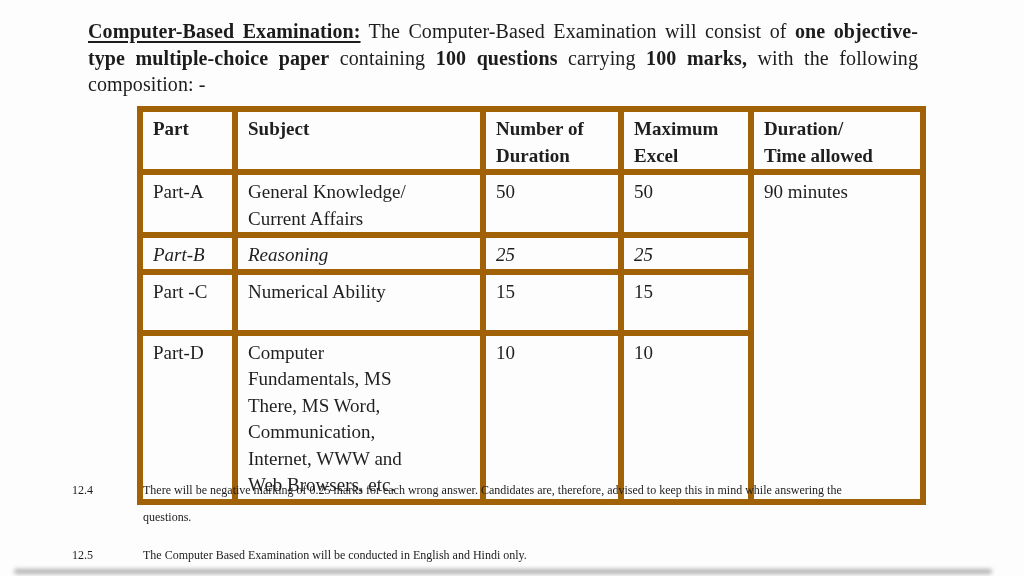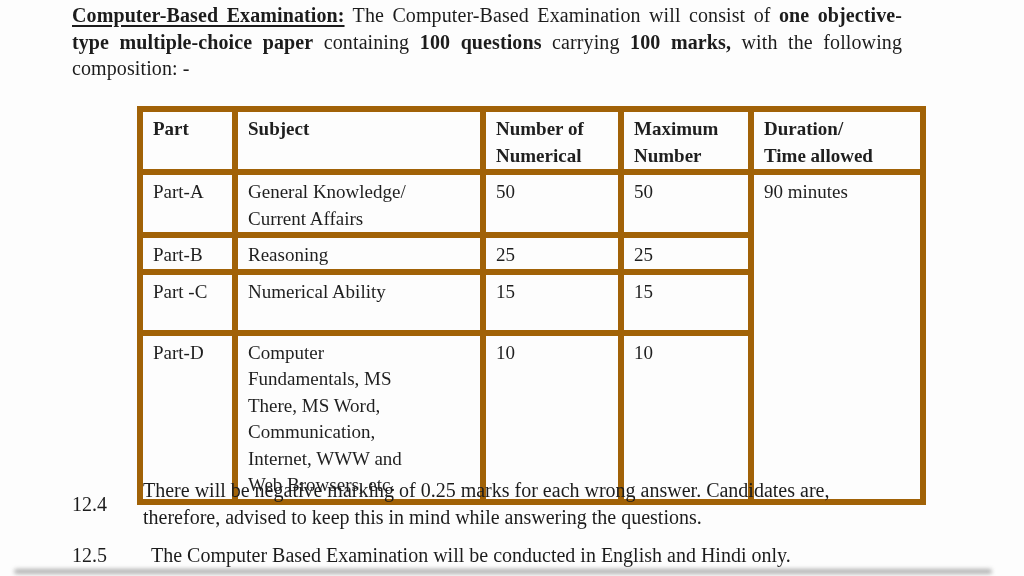--- a/index.html
+++ b/index.html
@@ -10,21 +10,21 @@
     overflow: hidden;
     font-family: "Liberation Serif", "DejaVu Serif", serif;
     color: #1c1c1c;
   }
   .page { position: absolute; inset: 0; }
 
   
   .intro {
     position: absolute;
     left: 72px; top: 2px; width: 830px;
-    margin: 0;
+    margin: 16px;
     font-size: 20px;
     line-height: 26.5px;
     text-align: justify;
     letter-spacing: 0.1px;
   }
   .b { font-weight: bold; }
   .u { text-decoration: underline; text-underline-offset: 3px; }
 
   
   .exam-table {
@@ -44,38 +44,37 @@
     padding: 4px 8px 0 10px;
   }
   .exam-table th { font-weight: bold; }
   .col-part { width: 95px; }
   .col-subject { width: 248px; }
   .col-questions { width: 138px; }
   .col-marks { width: 130px; }
   .col-duration { width: 172px; }
   .row-header { height: 52px; }
   .row-a { height: 57px; }
-  .row-b { height: 31px; }
+  .row-b { height: 31px; font-style: italic; }
   .row-c { height: 61px; }
   .row-d { height: 160px; }
   .duration-cell { padding-top: 82px; }
 
   
   .note {
     position: absolute;
     left: 72px;
     display: flex;
-    font-size: 20px;
+    font-size: 12px;
     line-height: 27px;
-    align-items: center;
   }
   .note-num { width: 71px; flex-shrink: 0; }
   .note-text { width: 748px; font-family: Liberation Serif, serif; }
   .note-12-4 { top: 477px; }
-  .note-12-5 { top: 542px; gap: 8px; }
+  .note-12-5 { top: 542px; }
 
   
   .bottom-smudge {
     position: absolute;
     left: 14px; top: 569px;
     width: 978px; height: 5px;
     background: #979797;
     opacity: 0.75;
     filter: blur(2px);
     border-radius: 3px;
@@ -101,25 +100,25 @@
     <thead>
       <tr class="row-header">
         <th>
             <div>Part</div>
           </th>
         <th>
             <div>Subject</div>
           </th>
         <th>
           <div>Number of</div>
-          <div>Numerical</div>
+          <div>Duration</div>
         </th>
         <th>
           <div>Maximum</div>
-          <div>Number</div>
+          <div>Excel</div>
         </th>
         <th>
           <div>Duration/</div>
           <div>Time allowed</div>
         </th>
       </tr>
     </thead>
     <tbody>
       <tr class="row-a">
         <td>Part-A</td>

